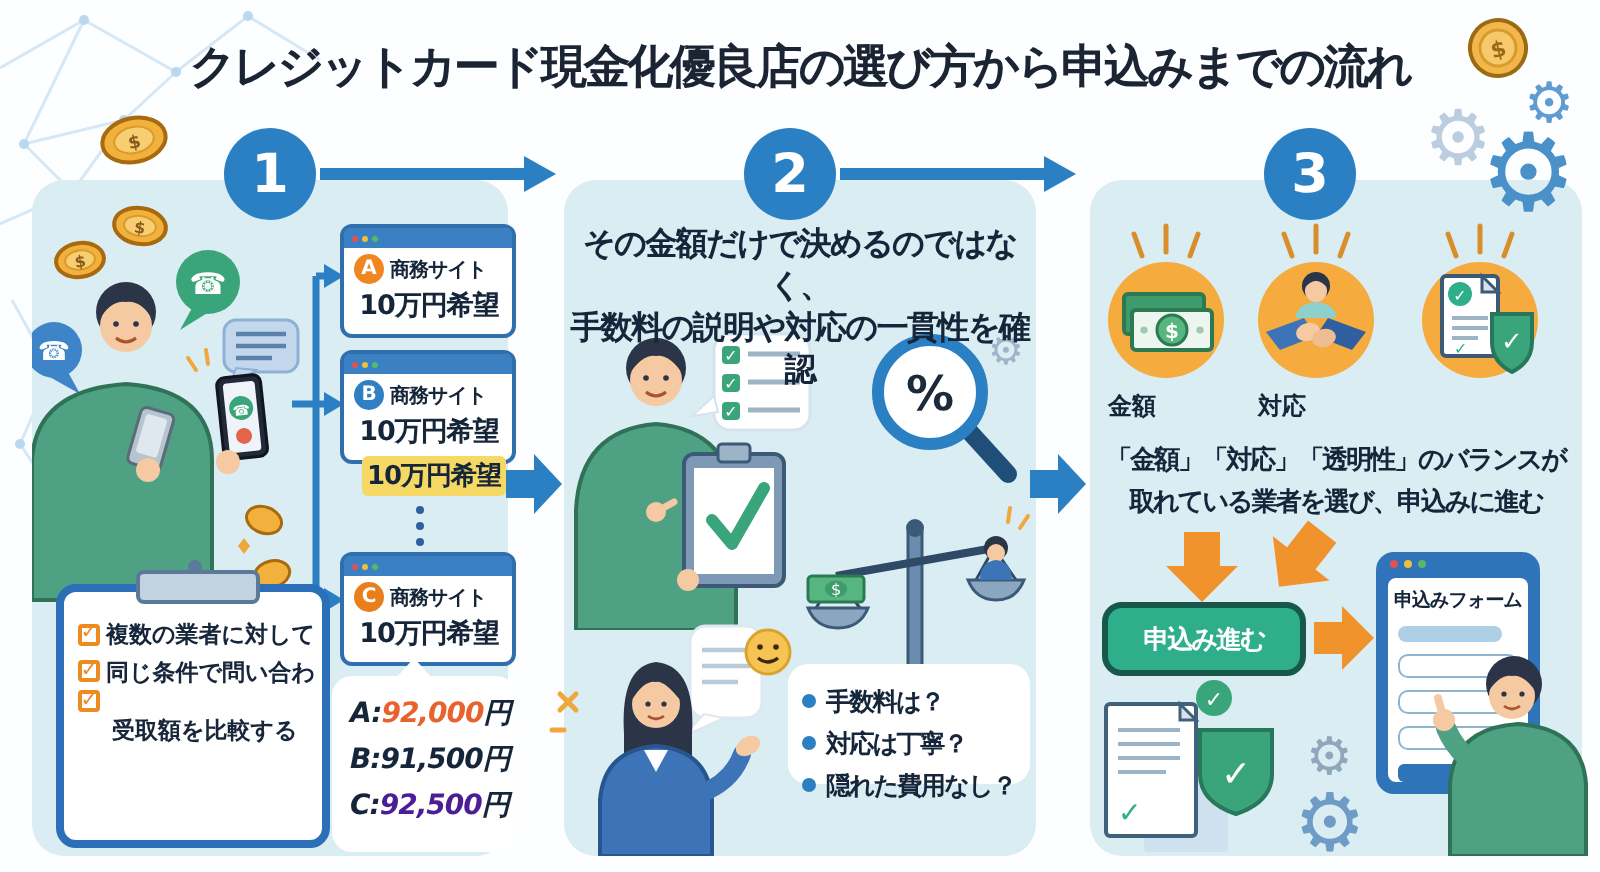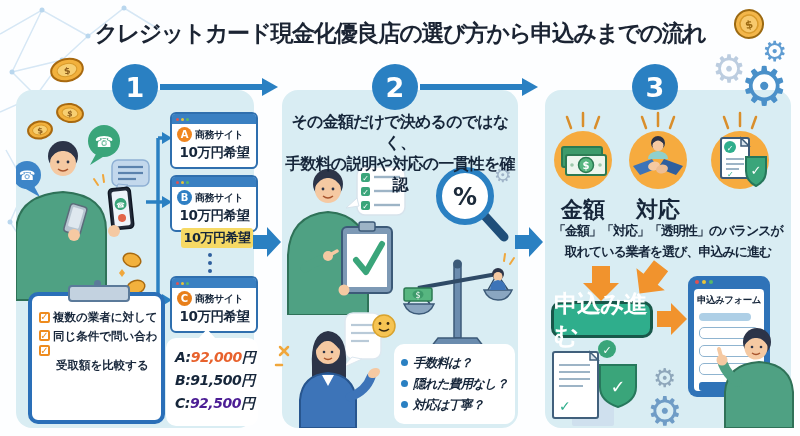--- a/index.html
+++ b/index.html
@@ -66,36 +66,36 @@
   .result-bubble{position:absolute;left:166px;top:338px;width:92px;height:88px;background:#fff;
     border-radius:10px;z-index:3;padding:8px 0 0 9px;box-sizing:border-box;font-style:italic;}
   .result-notch{position:absolute;left:32px;top:-9px;width:0;height:0;
     border-left:9px solid transparent;border-right:9px solid transparent;border-bottom:10px solid #fff;}
   .res-row{font-size:14px;font-weight:800;line-height:23px;white-space:nowrap;letter-spacing:-0.5px;}
   .val-a{color:#e8622d}.val-b{color:#16263a}.val-c{color:#4c1d95}
 
   
   .col2-heading{position:absolute;left:282px;width:236px;top:111px;text-align:center;
     font-size:16px;font-weight:800;line-height:21px;letter-spacing:-0.8px;z-index:3;color:#16263a;}
-  .q-box{position:absolute;left:394px;top:344px;width:121px;height:80px;background:#fff;
-    border-radius:10px;z-index:4;padding:8px 4px 0 7px;box-sizing:border-box;font-style:italic;}
+  .q-box{position:absolute;left:394px;top:332px;width:121px;height:60px;background:#fff;
+    border-radius:10px;z-index:4;padding:8px 4px 0 7px;box-sizing:border-box;}
   .q-row{display:flex;align-items:center;gap:5px;font-size:12.5px;font-weight:800;
     line-height:21px;white-space:nowrap;letter-spacing:-0.8px;}
   .blt{width:7px;height:7px;border-radius:50%;background:#2a80c2;flex:none;}
 
   
   .crit-circle{position:absolute;top:131px;width:58px;height:58px;border-radius:50%;
     background:#f6ab3f;z-index:3;display:flex;align-items:center;justify-content:center;}
   .cc1{left:554px}.cc2{left:629px}.cc3{left:711px}
-  .crit-label{position:absolute;top:195px;text-align:center;font-size:22px;font-weight:800;z-index:3;}
+  .crit-label{position:absolute;top:195px;font-size:12px;font-weight:800;z-index:3;}
   .cl1{left:554px;width:58px}.cl2{left:629px;width:58px}.cl3{left:700px;width:80px}
   .col3-summary{position:absolute;left:545px;width:246px;top:220px;text-align:center;
     font-size:13px;font-weight:800;line-height:21px;letter-spacing:-1px;z-index:3;color:#16263a;}
   .cta{position:absolute;left:551px;top:301px;width:102px;height:37px;background:#2fae8c;
-    border:3px solid #18584a;border-radius:10px;color:#fff;font-size:24px;font-weight:800;
+    border:3px solid #18584a;border-radius:10px;color:#fff;font-size:13px;font-weight:800;
     display:flex;align-items:center;justify-content:center;z-index:4;letter-spacing:-1px;
     box-sizing:border-box;cursor:pointer;}
 
   
   .tablet{position:absolute;left:688px;top:276px;width:82px;height:121px;background:#2f73b8;
     border-radius:9px;z-index:3;}
   .tab-dots{position:absolute;top:4px;left:7px;display:flex;gap:3px;}
   .tab-dots i{width:4px;height:4px;border-radius:50%;}
   .tab-dots .r{background:#e05252}.tab-dots .y{background:#e8c33a}.tab-dots .g{background:#57b86a}
   .screen{position:absolute;left:6px;top:13px;width:70px;height:102px;background:#fff;border-radius:4px;}
@@ -449,25 +449,25 @@
     <ellipse cx="102" cy="68" rx="6.5" ry="4.5" fill="#f5c9a2" transform="rotate(-30 102 68)"></ellipse>
   </svg>
 
   <div class="q-box">
     <div class="q-row">
         <span class="blt"></span>
         <span>手数料は？</span>
       </div>
     <div class="q-row">
         <span class="blt"></span>
-        <span>隠れた費用なし？</span>
+        <span>対応は丁寧？</span>
       </div>
     <div class="q-row">
         <span class="blt"></span>
-        <span>対応は丁寧？</span>
+        <span>隠れた費用なし？</span>
       </div>
   </div>
 
   <svg class="abs" style="left:545px;top:106px;z-index:3;" width="246" height="26" viewBox="0 0 246 26">
     <g stroke="#d98e2b" stroke-width="2.5" stroke-linecap="round">
       <line x1="26" y1="22" x2="22" y2="11"></line>
         <line x1="38" y1="20" x2="38" y2="7"></line>
         <line x1="50" y1="22" x2="54" y2="11"></line>
       <line x1="101" y1="22" x2="97" y2="11"></line>
         <line x1="113" y1="20" x2="113" y2="7"></line>

